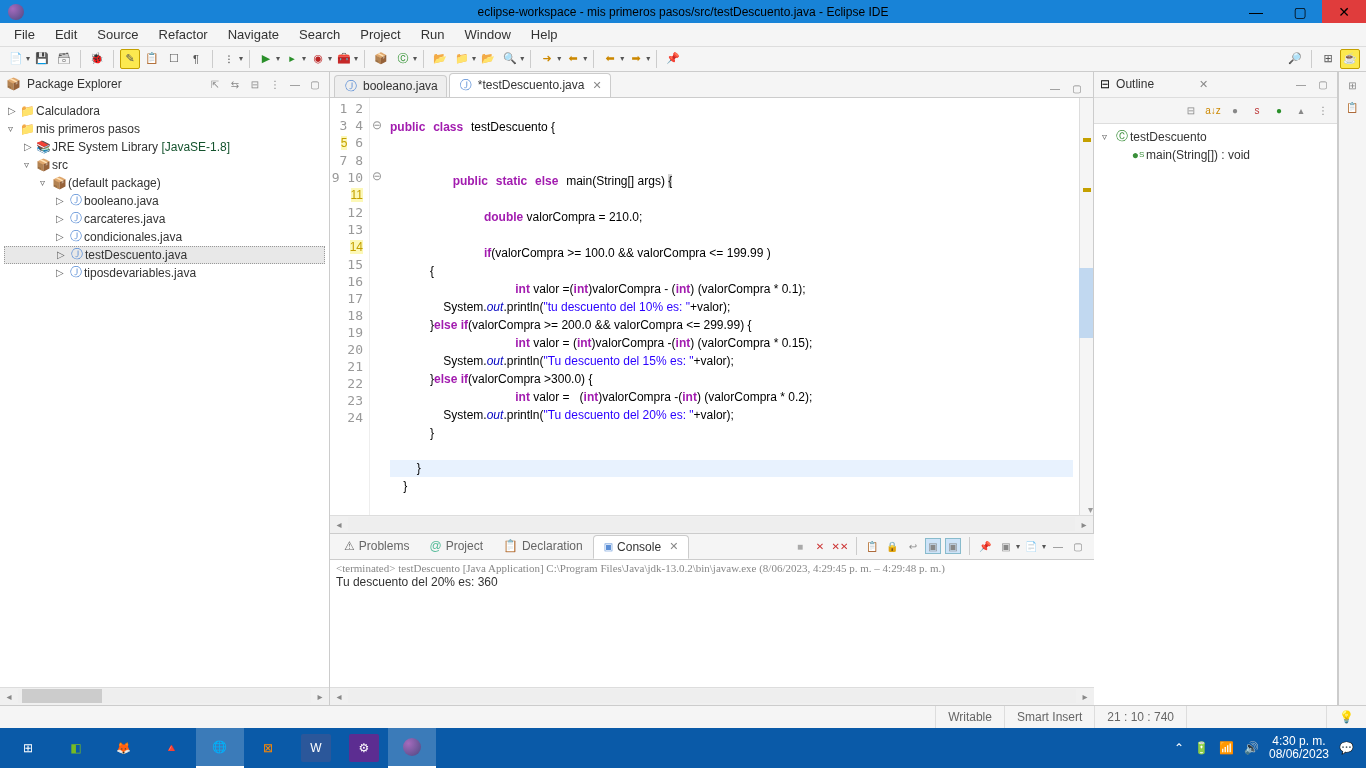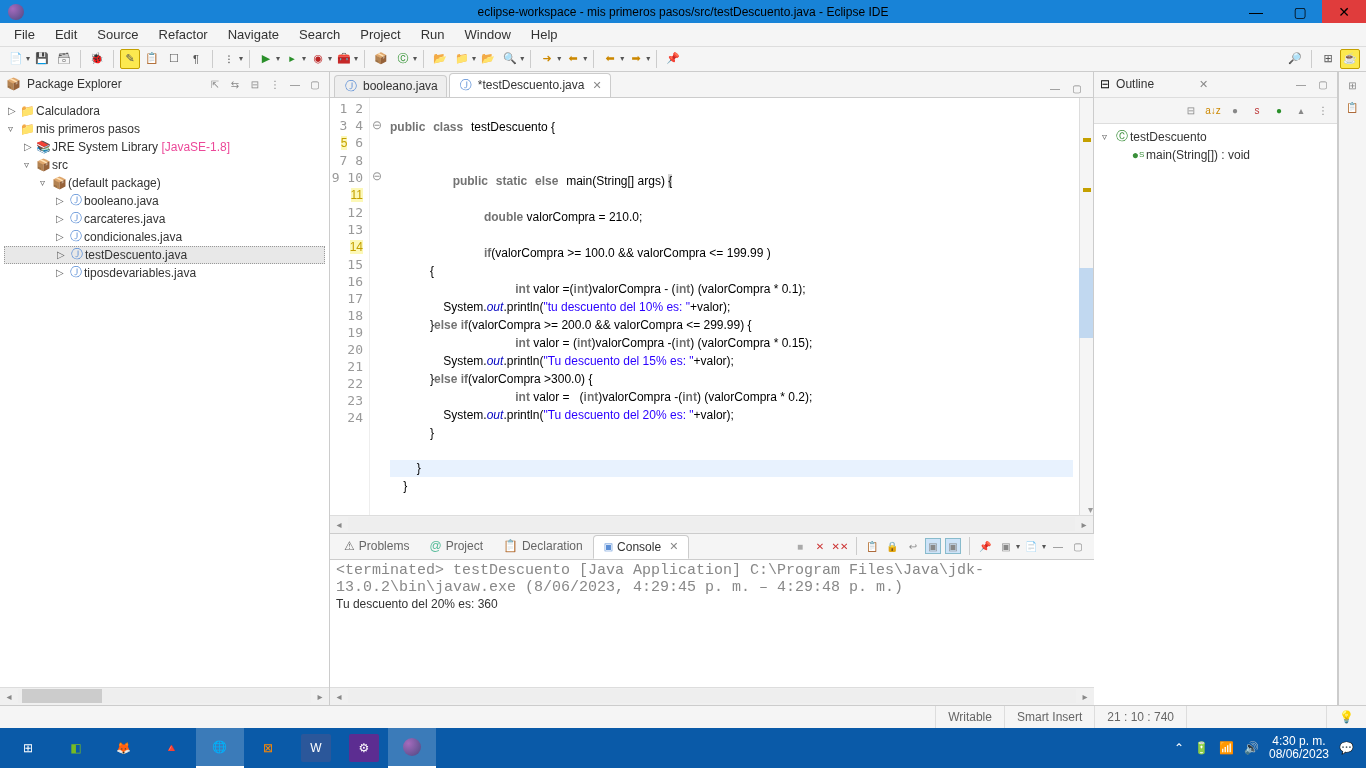--- a/index.html
+++ b/index.html
@@ -31,39 +31,39 @@
 .pkg-explorer { width: 330px; border-right: 1px solid #ccc; display: flex; flex-direction: column; background: #fff; }
 .view-header { height: 26px; background: #f5f5f5; border-bottom: 1px solid #ddd; display: flex; align-items: center; padding: 0 6px; gap: 6px; }
 .view-title { font-size: 12px; color: #333; flex: 1; }
 .view-toolbar { display: flex; gap: 4px; }
 .view-tb-btn { width: 16px; height: 16px; font-size: 10px; color: #888; display: flex; align-items: center; justify-content: center; }
 .tree { flex: 1; padding: 4px; overflow: auto; font-size: 13px; }
 .tree-item { display: flex; align-items: center; height: 18px; cursor: default; padding-left: 4px; }
 .tree-toggle { width: 12px; font-size: 10px; color: #666; }
 .tree-label { color: #333; }
 .tree-highlight { background: #e8e8e8; border: 1px dotted #999; }
-.tree-dim { color: #ec4899; }
+.tree-dim { color: #14532d; }
 .ind-1 { padding-left: 20px; }
 .ind-2 { padding-left: 36px; }
 .ind-3 { padding-left: 52px; }
 
 
 .editor-area { flex: 1; display: flex; flex-direction: column; border-right: 1px solid #ccc; }
 .editor-tabs { height: 26px; background: #f5f5f5; display: flex; align-items: flex-end; border-bottom: 1px solid #ccc; padding-left: 4px; }
 .editor-tab { height: 22px; padding: 0 8px; display: flex; align-items: center; gap: 4px; background: #eee; border: 1px solid #ccc; border-bottom: none; border-top-left-radius: 4px; border-top-right-radius: 4px; font-size: 12px; color: #333; margin-right: 2px; }
 .editor-tab.active { background: #fff; height: 24px; }
 .tab-close { font-size: 11px; color: #888; margin-left: 4px; }
 .editor-tab-controls { margin-left: auto; margin-right: 8px; display: flex; gap: 6px; align-items: center; }
 
 .editor-body { flex: 1; display: flex; background: #fff; position: relative; }
 .gutter { width: 40px; background: #fff; text-align: right; padding-right: 6px; padding-top: 2px; color: #999; font-family: Consolas, monospace; font-size: 13px; line-height: 17px; border-right: 1px solid #eee; }
 .gutter .mark { color: #c4a000; background: #fcf8b8; }
 .code { flex: 1; padding: 2px 6px; font-family: Consolas, monospace; font-size: 13px; line-height: 17px; white-space: pre; overflow: auto; }
 .fold-col { width: 14px; background: #fff; font-size: 10px; color: #999; padding-top: 2px; line-height: 17px; text-align: center; }
-.kw { color: #737373; font-weight: bold; }
+.kw { color: #a21caf; font-weight: bold; }
 .str { color: #2a00ff; }
 .fld { color: #0000c0; font-style: italic; }
 .highlight-line { background: #e8f2fe; display: block; width: 100%; }
 .ov-ruler { width: 14px; background: #f5f5f5; border-left: 1px solid #ddd; position: relative; }
 .ov-marker { position: absolute; right: 2px; width: 8px; height: 4px; background: #c4a000; }
 
 .editor-scroll-h { height: 18px; background: #f0f0f0; border-top: 1px solid #ddd; display: flex; align-items: center; }
 .scroll-track { flex: 1; height: 14px; background: #eee; position: relative; }
 .scroll-thumb { position: absolute; height: 100%; background: #ccc; }
 .scroll-arrow { width: 18px; text-align: center; color: #888; font-size: 10px; }
@@ -75,21 +75,21 @@
 
 .right-gutter { width: 28px; background: #f5f5f5; border-left: 1px solid #ccc; display: flex; flex-direction: column; align-items: center; gap: 6px; padding-top: 6px; }
 
 
 .bottom-area { height: 172px; display: flex; flex-direction: column; border-top: 1px solid #ccc; }
 .bottom-tabs-container { display: flex; align-items: center; background: #f5f5f5; border-bottom: 1px solid #ccc; height: 26px; padding-left: 4px; }
 .bottom-tab { height: 22px; padding: 0 10px; display: flex; align-items: center; gap: 4px; font-size: 12px; color: #666; }
 .bottom-tab.active { background: #fff; border: 1px solid #ccc; border-bottom: 1px solid #fff; border-top-left-radius: 4px; border-top-right-radius: 4px; height: 24px; color: #333; margin-bottom: -1px; }
 .bottom-toolbar { margin-left: auto; display: flex; gap: 4px; padding-right: 8px; align-items: center; }
 .console-body { flex: 1; background: #fff; padding: 2px 6px; font-family: Consolas, monospace; font-size: 12px; overflow: auto; }
-.console-header { color: #888; font-size: 15px; font-family: Liberation Mono, monospace; }
+.console-header { color: #888; font-size: 11px; font-family: Liberation Serif, serif; }
 .console-out { color: #333; line-height: 16px; }
 
 
 .statusbar { height: 28px; background: #f5f5f5; border-top: 1px solid #ccc; display: flex; align-items: center; font-size: 12px; color: #666; }
 .status-cell { border-left: 1px solid #ddd; padding: 0 12px; height: 100%; display: flex; align-items: center; }
 .status-spacer { flex: 1; }
 
 
 .taskbar { height: 40px; background: #0a5aa8; display: flex; align-items: center; padding: 0 4px; color: #fff; }
 .taskbar-item { width: 48px; height: 40px; display: flex; align-items: center; justify-content: center; }

